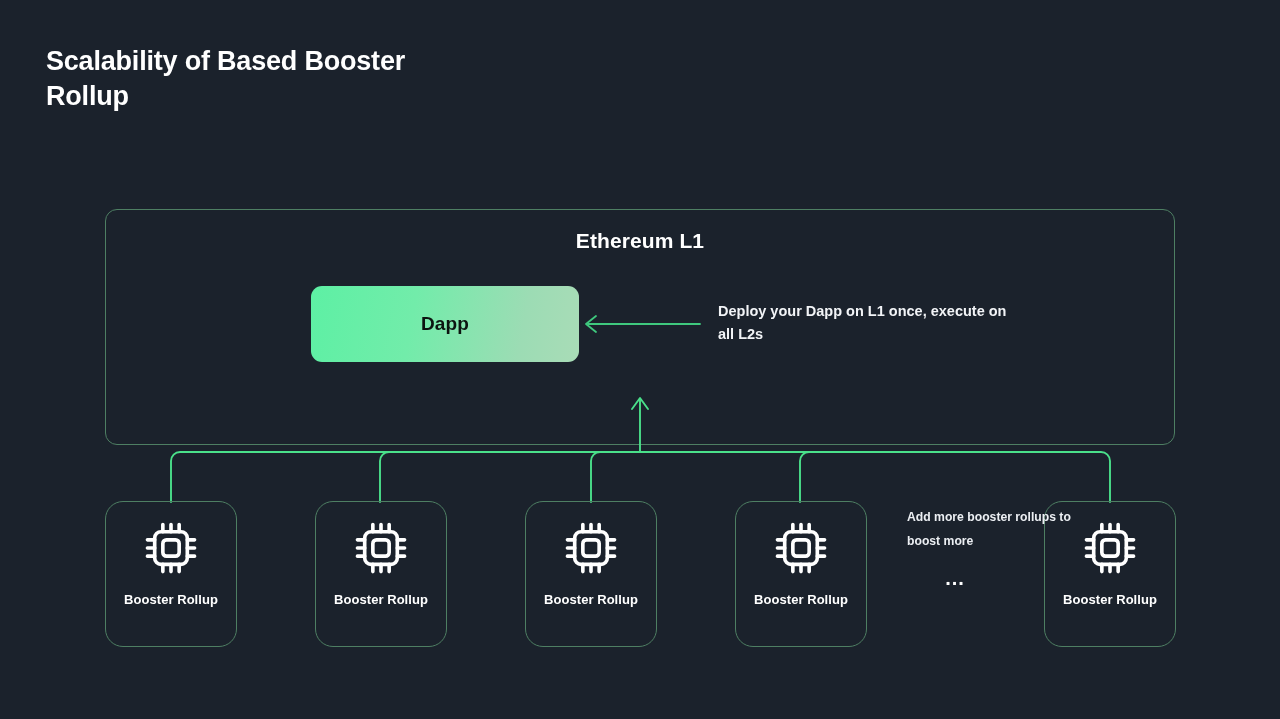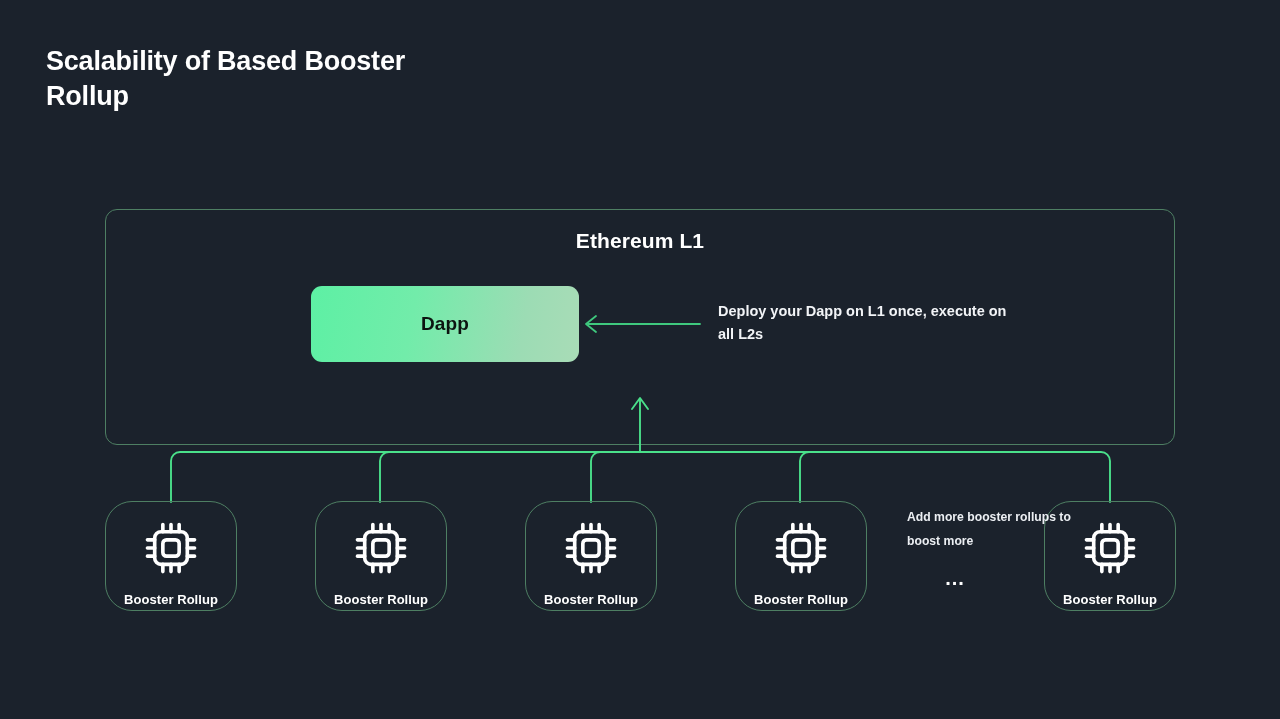--- a/index.html
+++ b/index.html
@@ -112,23 +112,23 @@
     top: 390px;
     width: 1280px;
     height: 120px;
   }
 
   
   .rollup-box {
     position: absolute;
     top: 501px;
     width: 132px;
-    height: 110px;
+    height: 146px;
     border: 1.5px solid #4e7f63;
-    border-radius: 27px;
+    border-radius: 18px;
     box-sizing: border-box;
     display: flex;
     flex-direction: column;
     align-items: center;
     justify-content: flex-start;
   }
   .chip-icon {
     margin-top: 17px;
     width: 58px;
     height: 58px;

